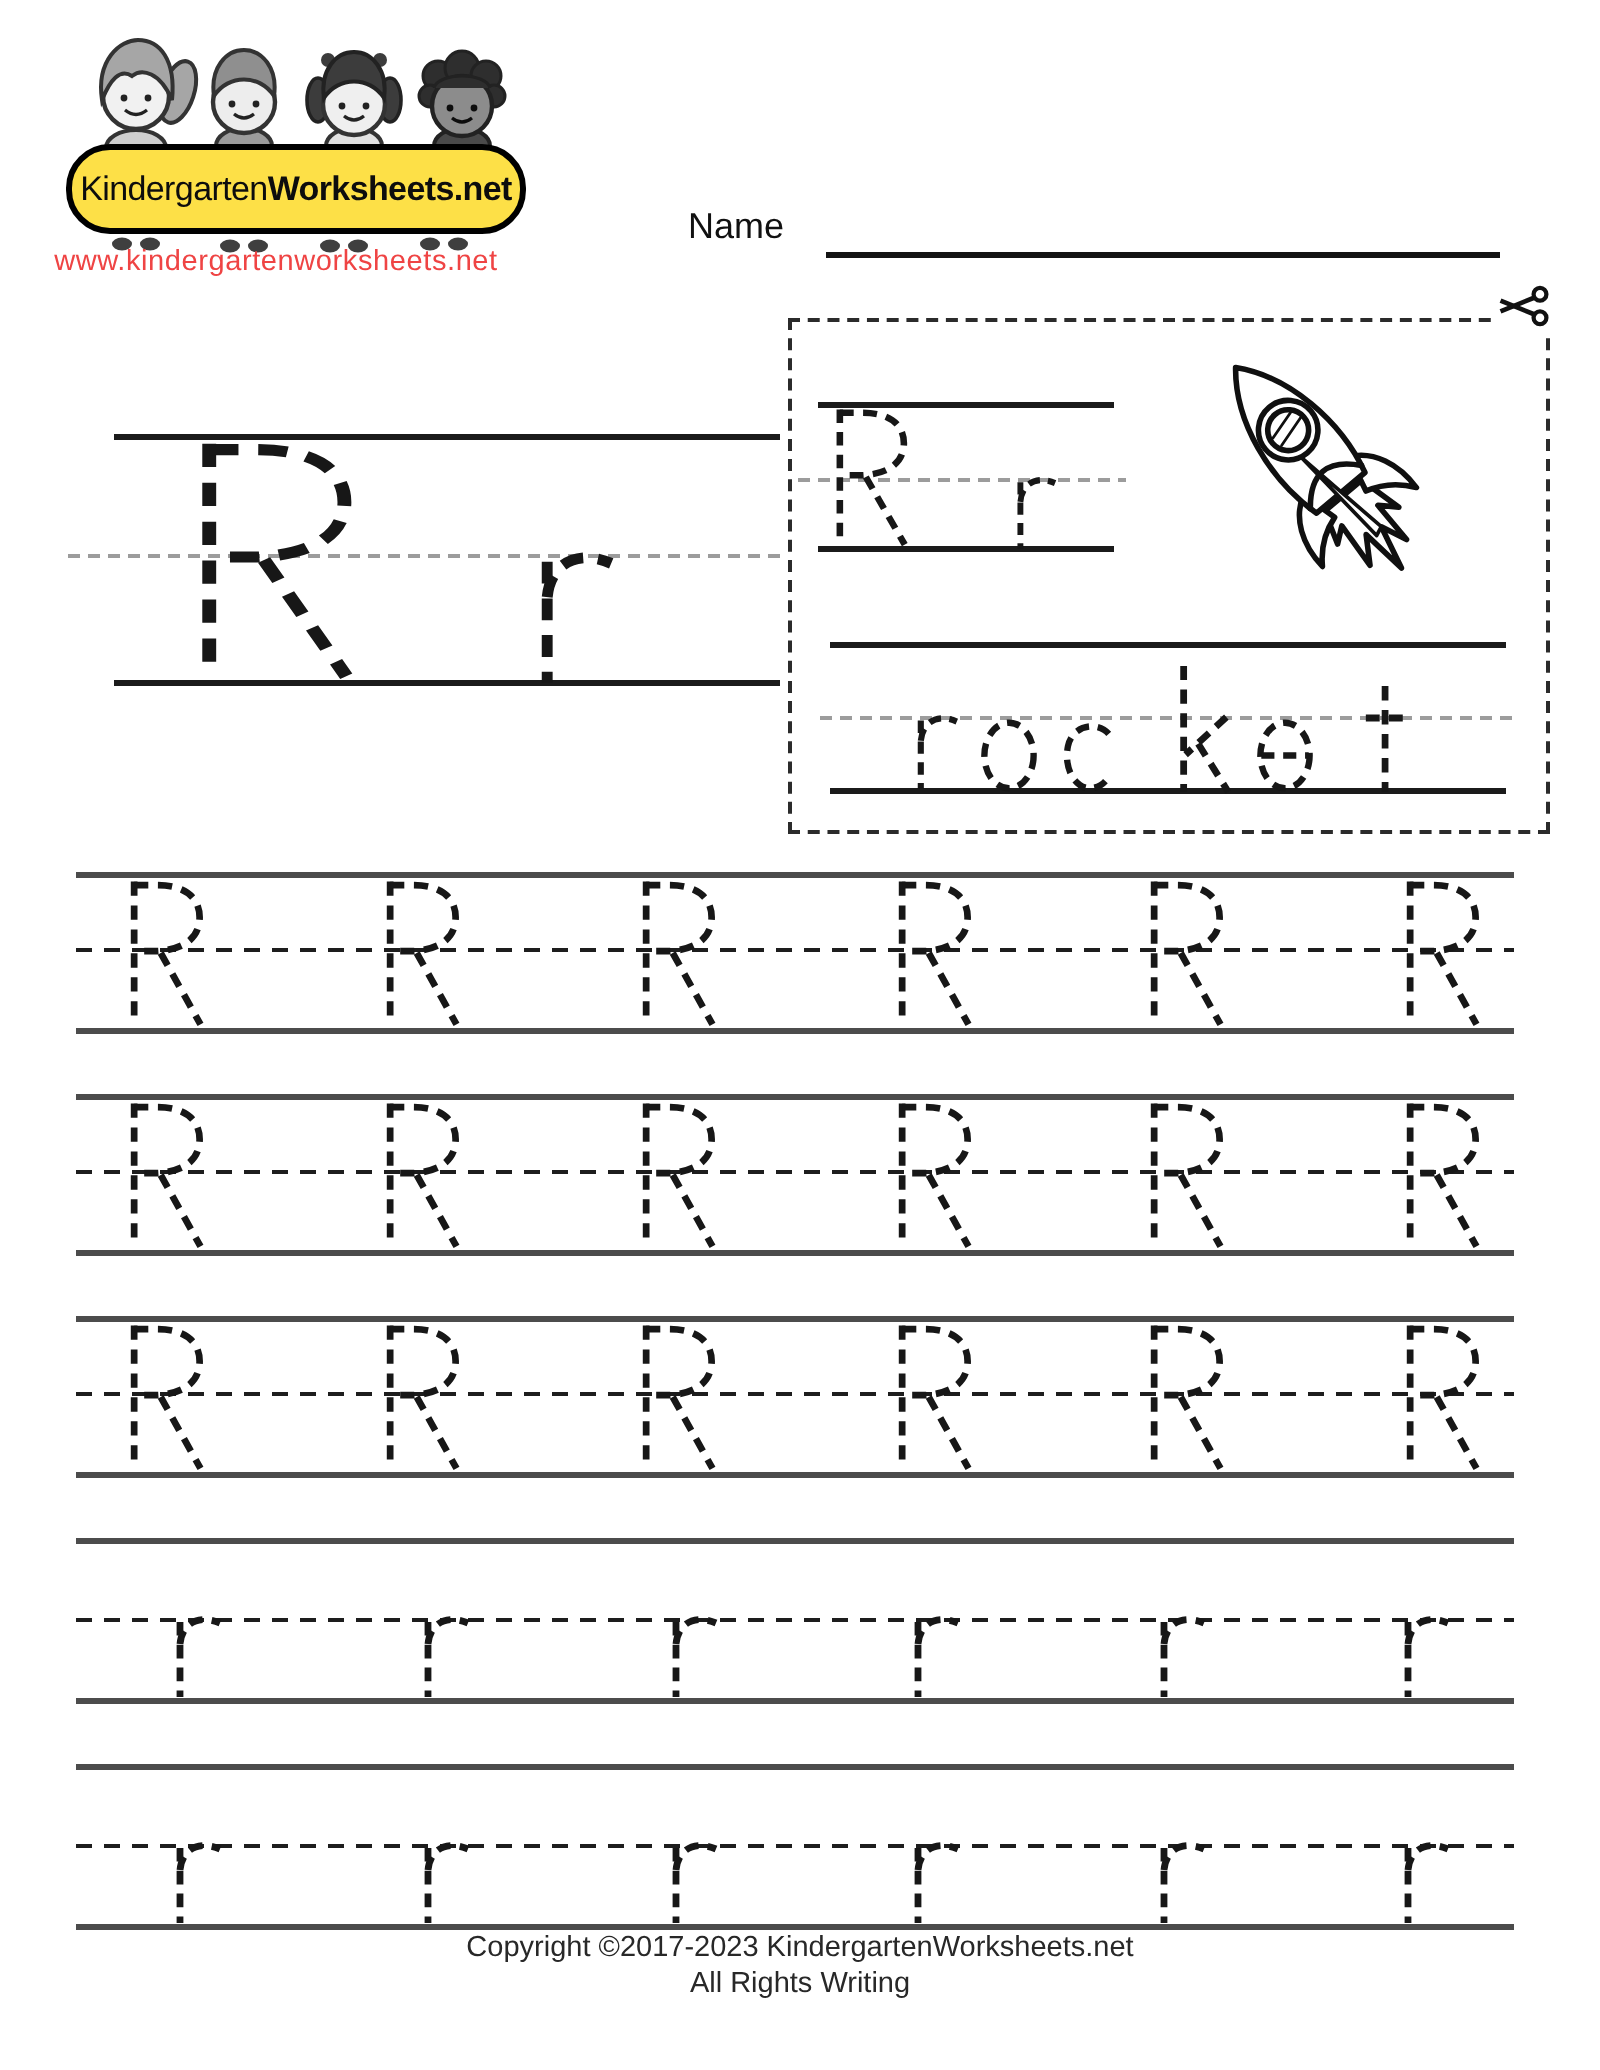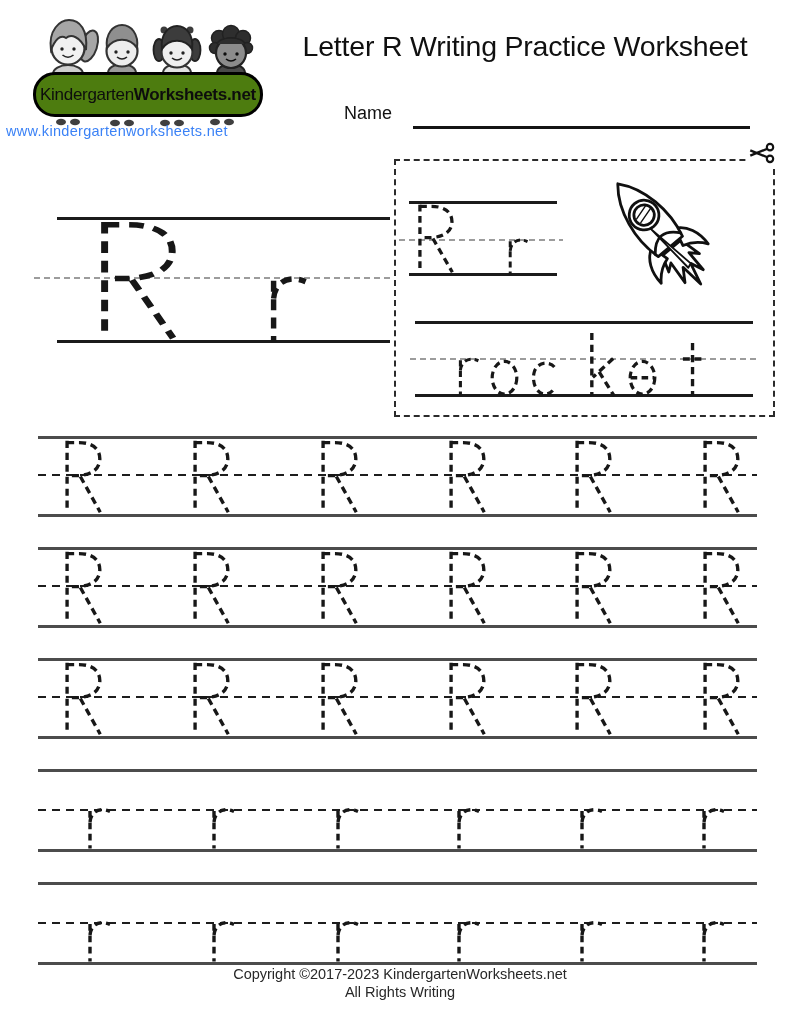--- a/index.html
+++ b/index.html
@@ -17,25 +17,25 @@
   .tR path{stroke-width:3.8;stroke-dasharray:8 5.4}
   .tr path{stroke-width:3.4;stroke-dasharray:6.8 4.6}
   .tw path,.tw ellipse{stroke-width:3.5;stroke-dasharray:7.2 4.8}
   
   .title{position:absolute;left:258px;top:30px;width:534px;text-align:center;
          font-size:28.5px;color:#101010;letter-spacing:-0.2px;white-space:nowrap}
   .name-label{position:absolute;left:344px;top:103px;font-size:18px;color:#111}
   .name-underline{position:absolute;left:413px;top:126px;width:337px;height:0;border-bottom:3px solid #141414}
   
   .logo-badge{position:absolute;left:33px;top:72px;width:230px;height:45px;box-sizing:border-box;
-              border:3px solid #000;border-radius:22px;background:#4d7c0f;display:flex;align-items:center;justify-content:center}
+              border:3px solid #000;border-radius:22px;background:#fde047;display:flex;align-items:center;justify-content:center}
   .logo-badge span{font-size:17px;letter-spacing:-0.3px;color:#0d0d0d;white-space:nowrap}
   .logo-bold{font-weight:700}
-  .logo-url{position:absolute;left:6px;top:123px;width:264px;
-            font-size:14.5px;color:#3b82f6;letter-spacing:0.3px}
+  .logo-url{position:absolute;left:6px;top:123px;width:264px;text-align:center;
+            font-size:14.5px;color:#ef4444;letter-spacing:0.3px}
   
   .cutout{position:absolute;left:394px;top:159px;width:381px;height:258px;box-sizing:border-box;
           border:2.2px dashed #2b2b2b;background:#fff}
   .scissors{position:absolute;left:746px;top:141px;width:32px;height:24px;background:#fff;z-index:5}
   
   .footer-line{position:absolute;left:0;width:800px;text-align:center;color:#282828;font-size:14.5px}
 </style>
 </head>
 <body>
 
@@ -95,21 +95,20 @@
       <ellipse cx="96" cy="9" rx="5" ry="3.2" fill="#3f3f3f"></ellipse>
     <ellipse cx="132" cy="9" rx="5" ry="3.2" fill="#3f3f3f"></ellipse>
       <ellipse cx="146" cy="9" rx="5" ry="3.2" fill="#3f3f3f"></ellipse>
     <ellipse cx="182" cy="8" rx="5" ry="3.2" fill="#3f3f3f"></ellipse>
       <ellipse cx="196" cy="8" rx="5" ry="3.2" fill="#3f3f3f"></ellipse>
   </svg>
 
   <div class="logo-url">www.kindergartenworksheets.net</div>
 
   
-  <div class="title">Letter R Writing Practice Worksheet</div>
   <div class="name-label">Name</div>
   <div class="name-underline"></div>
 
   
   <div class="lineSD" style="left:57px;top:217px;width:333px"></div>
   <div class="lineDG" style="left:34px;top:277px;width:356px"></div>
   <div class="lineSD" style="left:57px;top:340px;width:333px"></div>
   <span id="slot-bigR"></span><span id="slot-bigr"></span>
 
   

